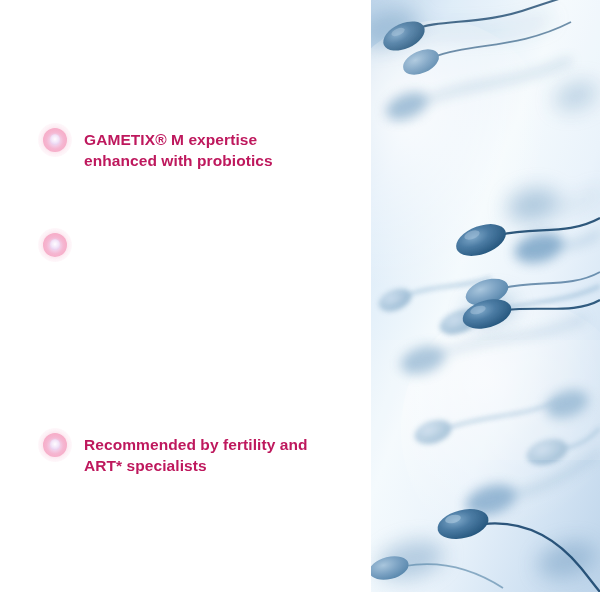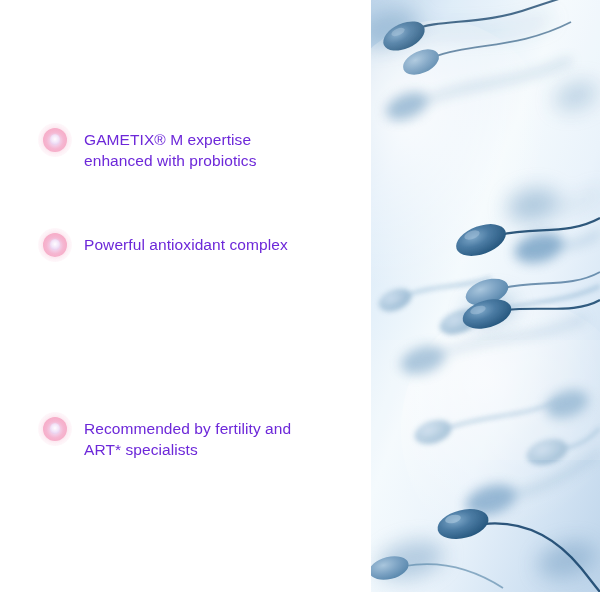--- a/index.html
+++ b/index.html
@@ -32,21 +32,21 @@
   .benefit-item {
     position: absolute;
     left: 38px;
     display: flex;
     align-items: flex-start;
     width: 300px;
   }
   .benefit-item[data-index="0"] { top: 128px; }
   .benefit-item[data-index="1"] { top: 233px; }
   .benefit-item[data-index="2"] { top: 328px; }
-  .benefit-item[data-index="3"] { top: 417px; }
+  .benefit-item[data-index="3"] { top: 433px; }
 
   
   .bullet-icon {
     position: relative;
     flex: 0 0 auto;
     width: 34px;
     height: 34px;
     margin-top: -5px;
     margin-right: 12px;
   }
@@ -85,24 +85,25 @@
                 rgba(255,253,255,0.97) 0%,
                 rgba(243,231,249,0.92) 45%,
                 rgba(229,205,240,0.55) 75%,
                 rgba(240,200,225,0.10) 100%);
     filter: blur(0.6px);
   }
 
   .benefit-text {
     font-size: 15.5px;
     line-height: 21px;
-    color: #6d28d9;
+    color: #be185d;
     letter-spacing: 0.005em;
     white-space: pre-line;
     padding-top: 1px;
+    font-weight: bold;
   }
 
   
   #photo-panel {
     position: absolute;
     left: 371px;
     top: 0;
     width: 229px;
     height: 592px;
     overflow: hidden;
@@ -126,21 +127,20 @@
       <span class="benefit-text">GAMETIX® M expertise
 enhanced with probiotics</span>
     </div>
 
     <div class="benefit-item" data-index="1">
       <span class="bullet-icon">
         <span class="halo"></span>
         <span class="ring"></span>
         <span class="core"></span>
       </span>
-      <span class="benefit-text">Powerful antioxidant complex</span>
     </div>
 
 
     <div class="benefit-item" data-index="3">
       <span class="bullet-icon">
         <span class="halo"></span>
         <span class="ring"></span>
         <span class="core"></span>
       </span>
       <span class="benefit-text">Recommended by fertility and

